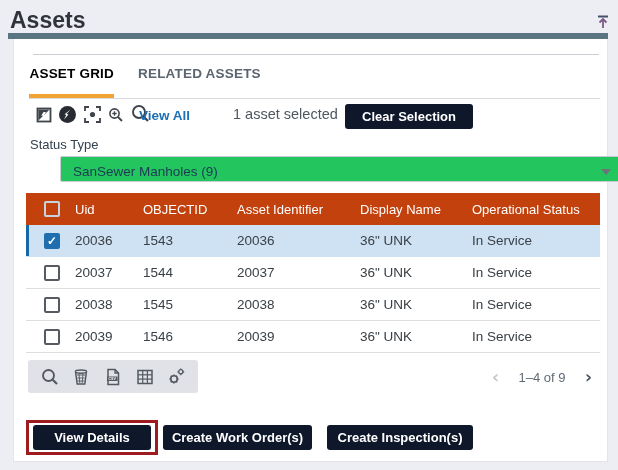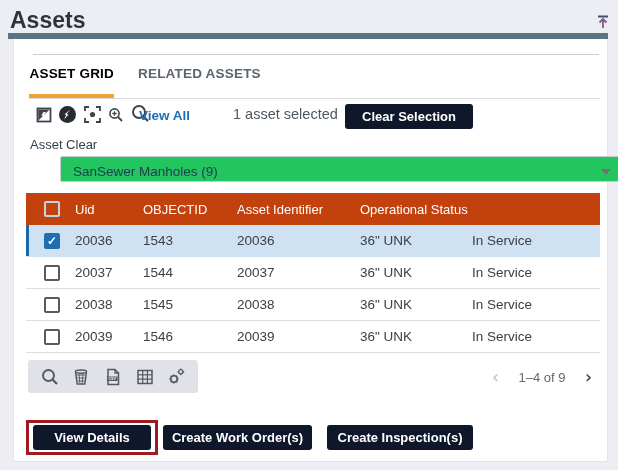--- a/index.html
+++ b/index.html
@@ -135,34 +135,35 @@
   <div class="gtool" style="left:131px; top:104px;">
     <svg width="19" height="19" viewBox="0 0 19 19">
       <circle cx="8" cy="8" r="6" fill="none" stroke="#3f444b" stroke-width="1.9"></circle>
       <line x1="12.5" y1="12.5" x2="17" y2="17" stroke="#3f444b" stroke-width="2.2"></line>
     </svg>
   </div>
   <div class="view-all">View All</div>
   <div class="selected-text">1 asset selected</div>
   <button class="btn-gray clear-selection">Clear Selection</button>
 
-  <div class="asset-type-label">Asset Clear</div>
+  <div class="asset-type-label">Status Type</div>
   <div class="asset-type-select">
     <span class="val">SanSewer Manholes (9)</span>
     <span class="caret"></span>
   </div>
 
   <div class="grid">
     <div class="grid-header">
       <div class="col-check">
         <span class="cb header-cb"></span>
       </div>
       <div class="col-uid">Uid</div>
       <div class="col-objectid">OBJECTID</div>
       <div class="col-assetid">Asset Identifier</div>
+      <div class="col-displayname">Display Name</div>
       <div class="col-opstatus">Operational Status</div>
     </div>
     <div>
         <div class="grid-row selected">
       <div class="col-check">
         <span class="cb checked">✓</span>
       </div>
       <div class="col-uid">20036</div>
       <div class="col-objectid">1543</div>
       <div class="col-assetid">20036</div>

